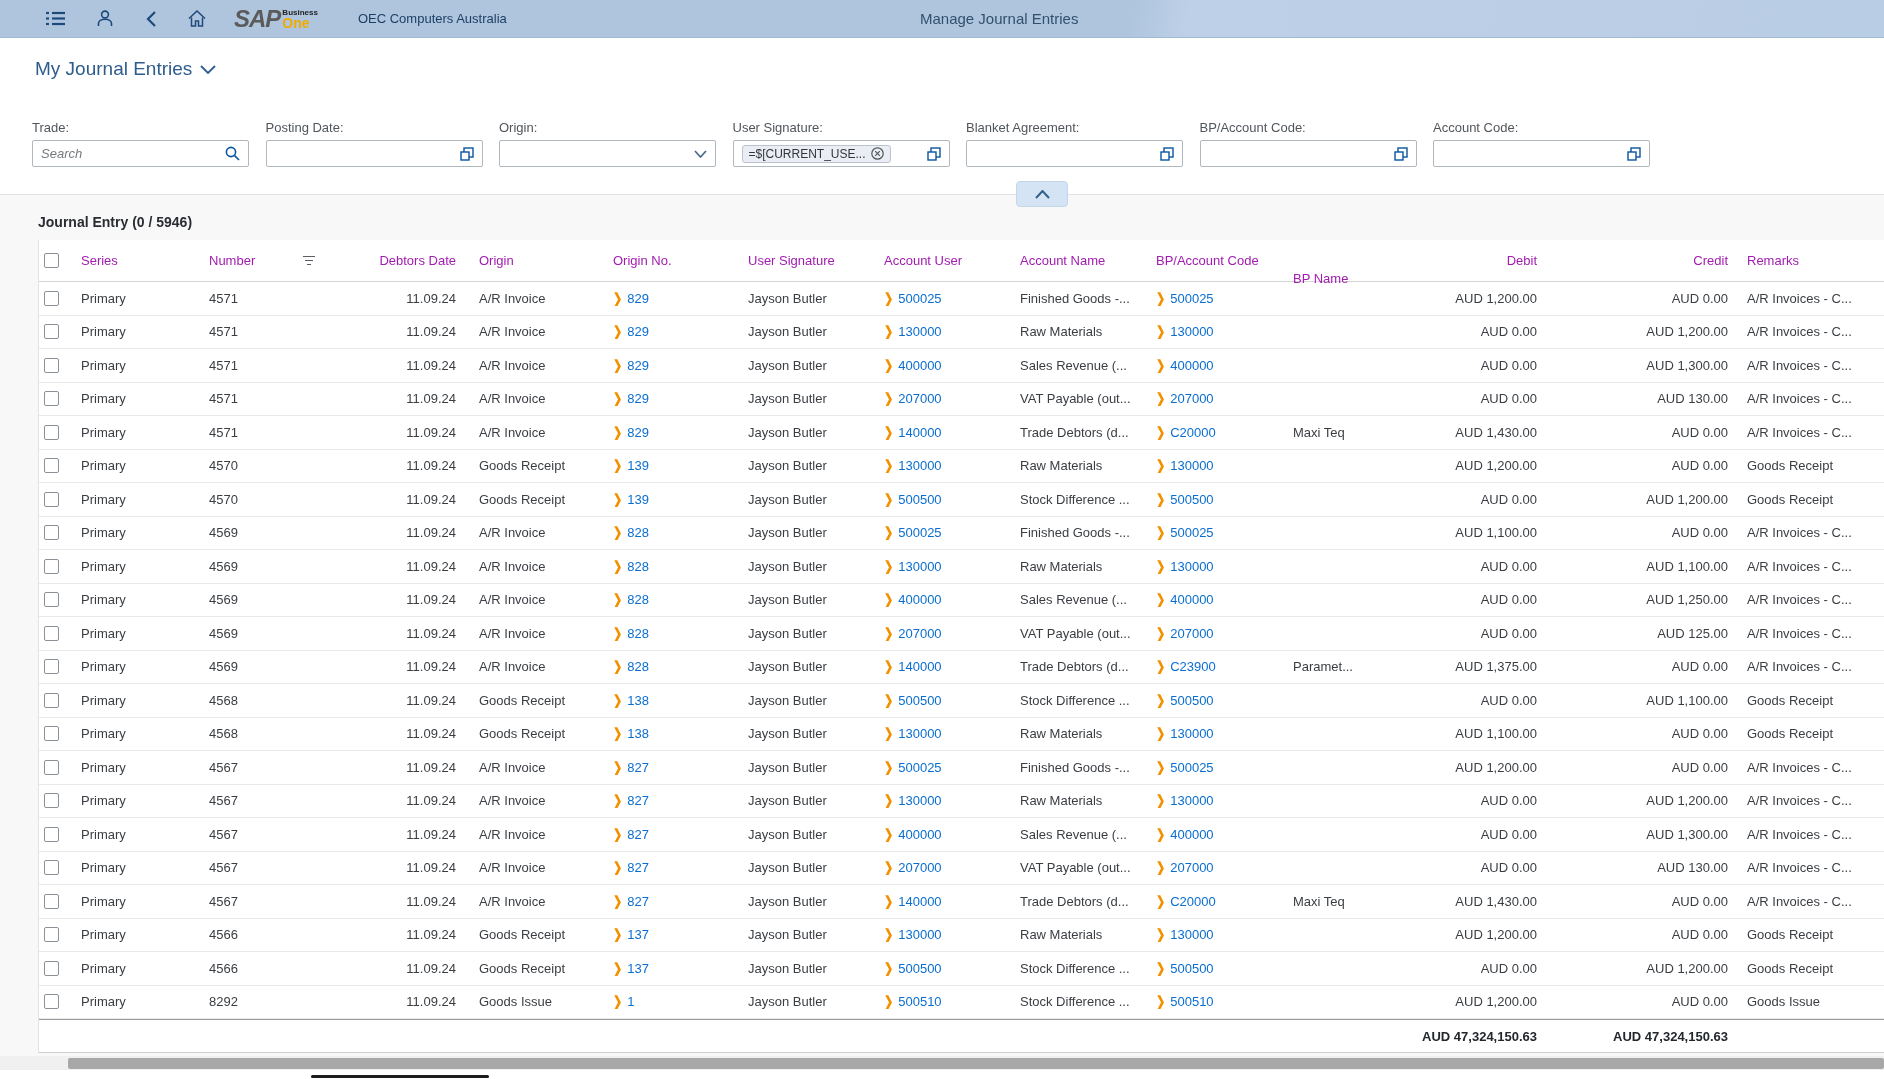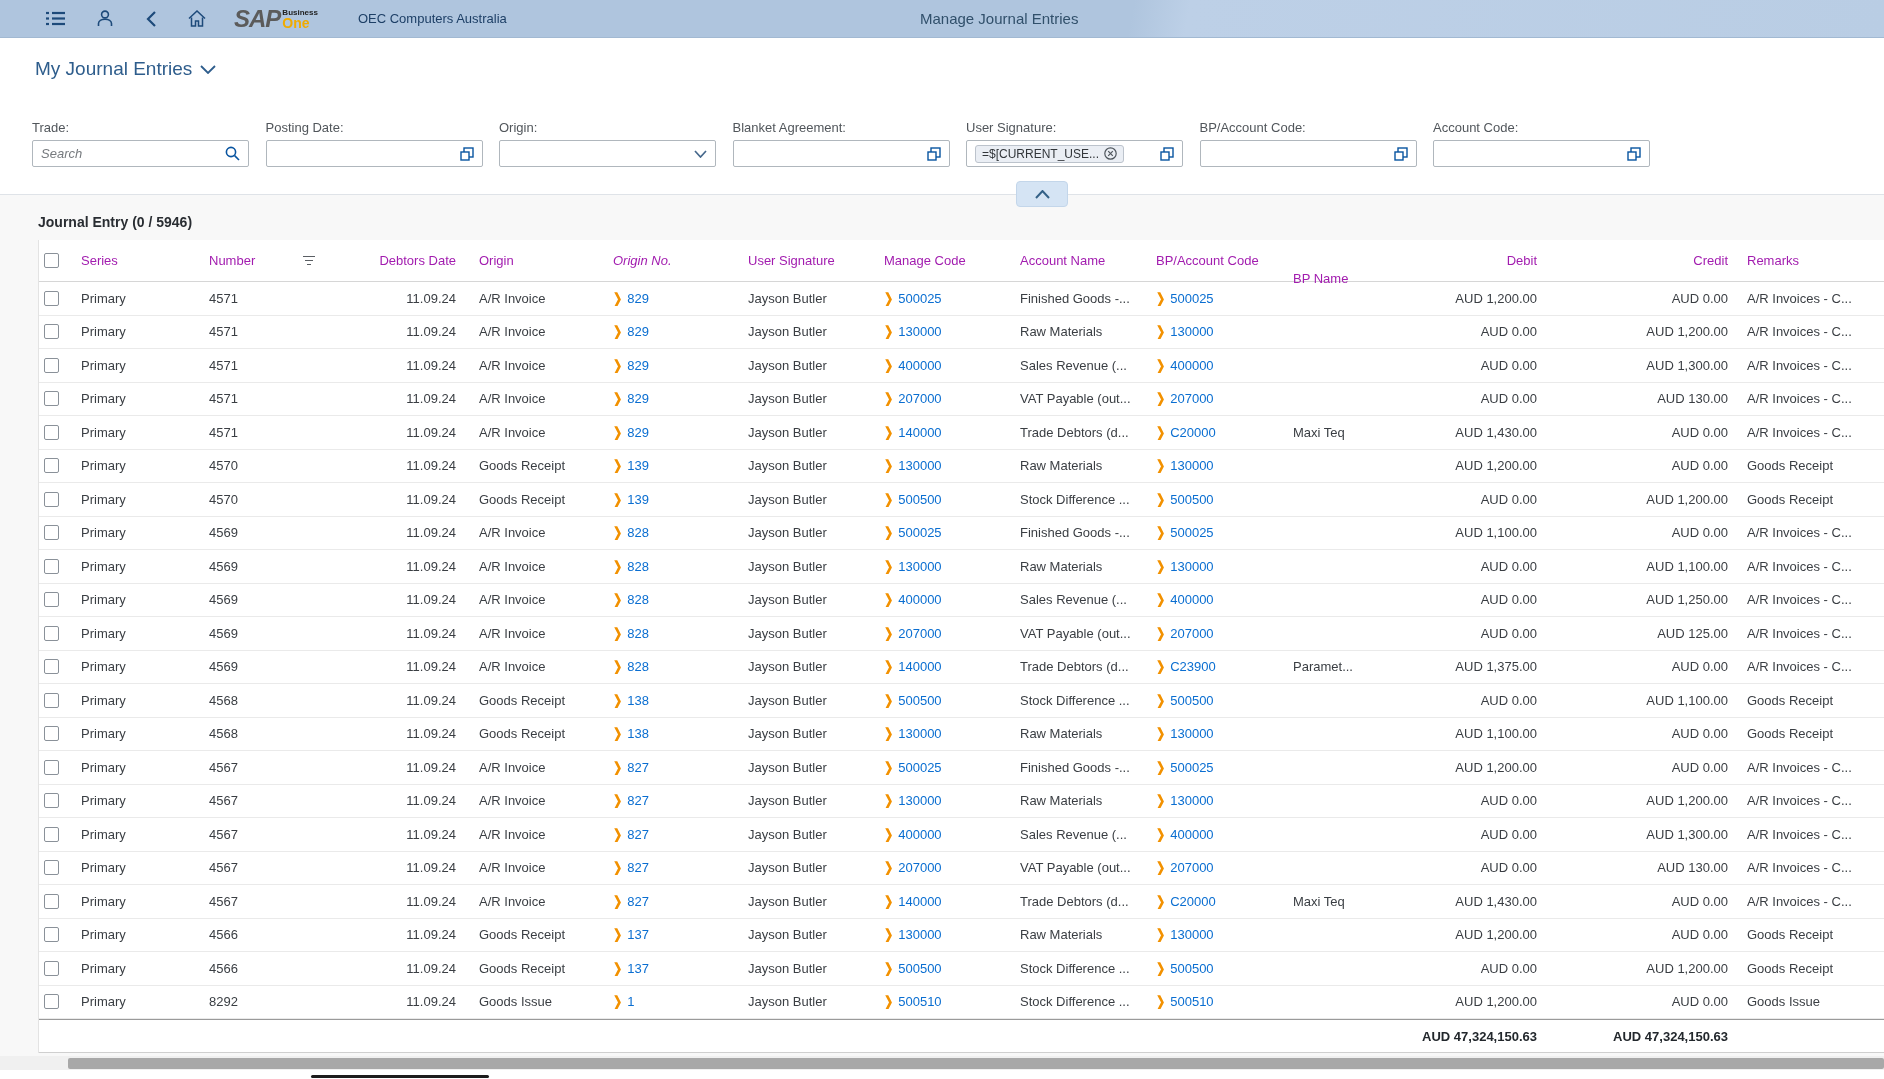--- a/index.html
+++ b/index.html
@@ -176,53 +176,53 @@
           <span class="icn">
             <svg width="13" height="8" viewBox="0 0 13 8" fill="none" stroke="#46688c" stroke-width="1.7">
                 <polyline points="1,1 6.5,7 12,1"></polyline>
               </svg>
           </span>
         </div>
       </div>
 
 
       <div class="field">
-        <label>Blanket Agreement:</label>
-        <div class="input">
-          <span class="val"></span>
-          <span class="icn">
-            <svg width="14" height="14" viewBox="0 0 14 14" fill="none" stroke="#0854a0" stroke-width="1.4">
-              <rect x="4" y="1" width="9" height="9"></rect>
-                <rect x="1" y="5" width="8" height="8" fill="#fff"></rect>
-            </svg>
-          </span>
-        </div>
-      </div>
-
-      <div class="field">
         <label>User Signature:</label>
         <div class="input">
           <span class="token">
             <span>=$[CURRENT_USE...</span>
             <svg width="13" height="13" viewBox="0 0 13 13" fill="none" stroke="#4f565d" stroke-width="1.2">
               <circle cx="6.5" cy="6.5" r="5.7"></circle>
                 <line x1="4.2" y1="4.2" x2="8.8" y2="8.8"></line>
                 <line x1="8.8" y1="4.2" x2="4.2" y2="8.8"></line>
             </svg>
           </span>
           <span class="icn">
             <svg width="14" height="14" viewBox="0 0 14 14" fill="none" stroke="#0854a0" stroke-width="1.4">
               <rect x="4" y="1" width="9" height="9"></rect>
                 <rect x="1" y="5" width="8" height="8" fill="#fff"></rect>
             </svg>
           </span>
         </div>
       </div>
 
       <div class="field">
+        <label>Blanket Agreement:</label>
+        <div class="input">
+          <span class="val"></span>
+          <span class="icn">
+            <svg width="14" height="14" viewBox="0 0 14 14" fill="none" stroke="#0854a0" stroke-width="1.4">
+              <rect x="4" y="1" width="9" height="9"></rect>
+                <rect x="1" y="5" width="8" height="8" fill="#fff"></rect>
+            </svg>
+          </span>
+        </div>
+      </div>
+
+      <div class="field">
         <label>BP/Account Code:</label>
         <div class="input">
           <span class="val"></span>
           <span class="icn">
             <svg width="14" height="14" viewBox="0 0 14 14" fill="none" stroke="#0854a0" stroke-width="1.4">
               <rect x="4" y="1" width="9" height="9"></rect>
                 <rect x="1" y="5" width="8" height="8" fill="#fff"></rect>
             </svg>
           </span>
         </div>
@@ -262,23 +262,23 @@
         <div class="cell" style="width: 170px; display: flex; align-items: center;">
           <span>Number</span>
           <span class="filter-glyph">
             <i></i>
             <i></i>
             <i></i>
           </span>
         </div>
         <div class="cell right" style="width: 96px; padding-right: 19px;"><span>Debtors Date</span></div>
         <div class="cell" style="width: 132px; padding-left: 4px;"><span>Origin</span></div>
-        <div class="cell" style="width: 134px; padding-left: 6px; font-style: italic;"><span>Origin No.</span></div>
+        <div class="cell" style="width: 134px; padding-left: 6px;"><span>Origin No.</span></div>
         <div class="cell" style="width: 136px; padding-left: 7px;"><span>User Signature</span></div>
-        <div class="cell" style="width: 136px; padding-left: 7px;"><span>Manage Code</span></div>
+        <div class="cell" style="width: 136px; padding-left: 7px;"><span>Account User</span></div>
         <div class="cell" style="width: 137px; padding-left: 7px;"><span>Account Name</span></div>
         <div class="cell" style="width: 136px; padding-left: 6px;"><span>BP/Account Code</span></div>
         <div class="cell" style="width: 108px; padding-left: 7px; margin-top: 35px;"><span>BP Name</span></div>
         <div class="cell right" style="width: 143px;"><span>Debit</span></div>
         <div class="cell right" style="width: 191px;"><span>Credit</span></div>
         <div class="cell" style="width: 140px; padding-left: 19px;"><span>Remarks</span></div>
         <div class="cell col-sliver" style="width: 17px;"></div>
       </div>
       <div class="trow">
         <div class="cell" style="width: 42px; display: flex; align-items: center;">

